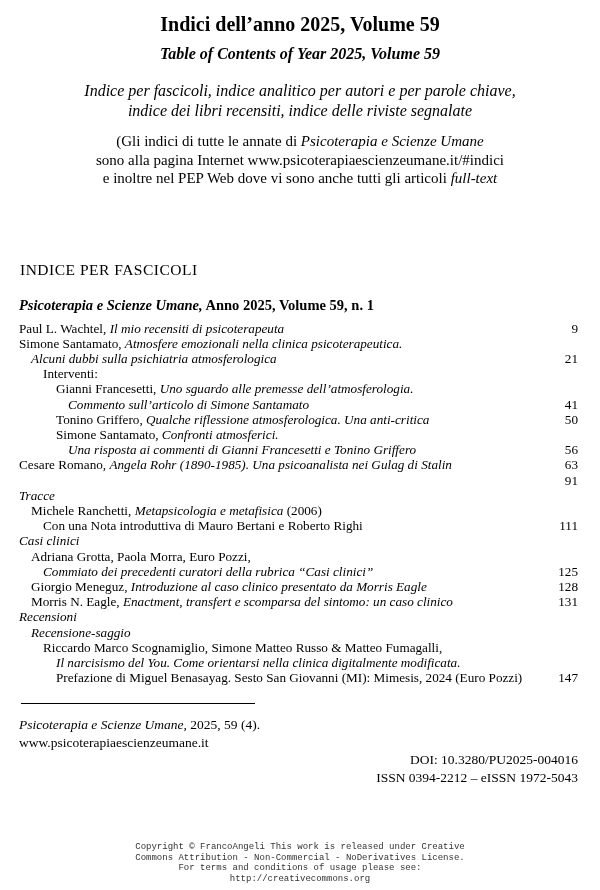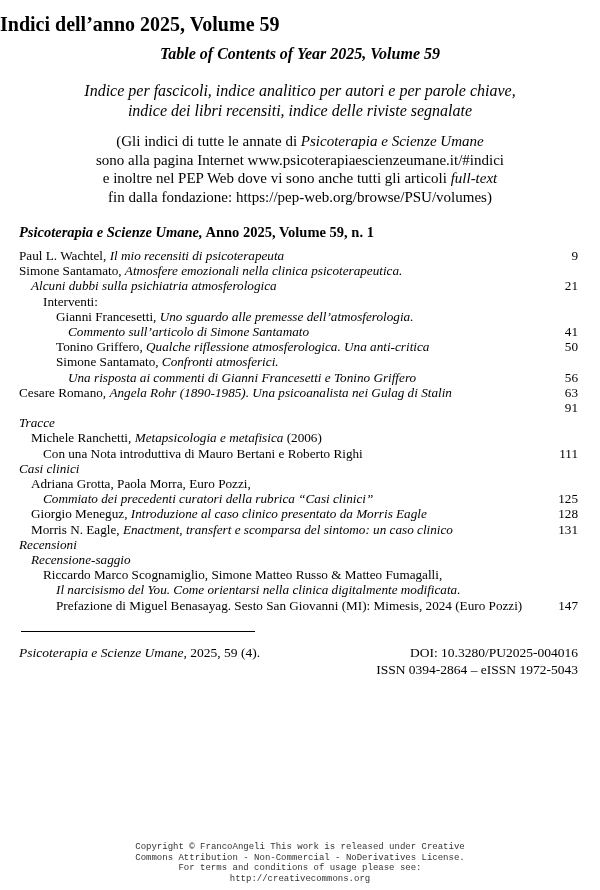--- a/index.html
+++ b/index.html
@@ -7,21 +7,21 @@
     position: relative;
     width: 600px;
     height: 890px;
     background: #fff;
     color: #000;
     font-family: "Liberation Serif", serif;
     overflow: hidden;
   }
   .title {
     padding-top: 12px;
-    text-align: left;
+    text-align: center;
     font-size: 20px;
     line-height: 24px;
     font-weight: bold;
   }
   .subtitle {
     margin-top: 8px;
     text-align: center;
     font-size: 16px;
     line-height: 20px;
     font-weight: bold;
@@ -74,20 +74,21 @@
     border: none;
     border-top: 1px solid #000;
     height: 0;
   }
   .footer {
     display: flex;
     justify-content: space-between;
     margin: 12px 22px 0 19px;
     font-size: 13.5px;
     line-height: 17.5px;
+    flex-direction: column;
   }
   .footer-left { text-align: left; }
   .footer-right { text-align: right; }
   .folio {
     margin-top: 10px;
     text-align: center;
     font-style: italic;
     font-size: 14.5px;
     line-height: 18px;
   }
@@ -114,23 +115,23 @@
 
   <div class="tagline">
     <div>Indice per fascicoli, indice analitico per autori e per parole chiave,</div>
     <div>indice dei libri recensiti, indice delle riviste segnalate</div>
   </div>
 
   <div class="note" id="intro-note">
       <div><span class="seg-r">(Gli indici di tutte le annate di </span><span class="seg-i">Psicoterapia e Scienze Umane</span></div>
       <div><span class="seg-r">sono alla pagina Internet www.psicoterapiaescienzeumane.it/#indici</span></div>
       <div><span class="seg-r">e inoltre nel PEP Web dove vi sono anche tutti gli articoli </span><span class="seg-i">full-text</span></div>
-      <div><span class="seg-r">fin dalla fondazione: https://pep-web.org/browse/PSU/volumes)</span></div>
-    </div>
-
+    </div>
+
+  <div class="section-heading">INDICE PER FASCICOLI</div>
 
   <div class="issue-heading" id="issue-heading"><span class="seg-bi">Psicoterapia e Scienze Umane,</span><span class="seg-b"> Anno 2025, Volume 59, n. 1</span></div>
 
   <div class="toc" id="toc-list">
       <div class="toc-line">
         <span class="toc-text ind0"><span class="seg-r">Paul L. Wachtel, </span><span class="seg-i">Il mio recensiti di psicoterapeuta</span></span>
         <span class="toc-page">9</span>
       </div>
       <div class="toc-line">
         <span class="toc-text ind0"><span class="seg-r">Simone Santamato, </span><span class="seg-i">Atmosfere emozionali nella clinica psicoterapeutica.</span></span>
@@ -211,24 +212,25 @@
         <span class="toc-text ind3"><span class="seg-r">Prefazione di Miguel Benasayag. Sesto San Giovanni (MI): Mimesis, 2024 (Euro Pozzi)</span></span>
         <span class="toc-page">147</span>
       </div>
     </div>
 
   <div class="footnote-rule"></div>
 
   <div class="footer">
     <div class="footer-left">
       <div id="footer-citation-line1"><span class="seg-i">Psicoterapia e Scienze Umane</span><span class="seg-r">, 2025, 59 (4).</span></div>
+      <div>www.psicoterapiaescienzeumane.it</div>
     </div>
     <div class="footer-right">
       <div>DOI: 10.3280/PU2025-004016</div>
-      <div>ISSN 0394-2864 – eISSN 1972-5043</div>
+      <div>ISSN 0394-2212 – eISSN 1972-5043</div>
     </div>
   </div>
 
 
   <div class="copyright" id="copyright-notice">
       <div>Copyright © FrancoAngeli This work is released under Creative</div>
       <div>Commons Attribution - Non-Commercial - NoDerivatives License.</div>
       <div>For terms and conditions of usage please see:</div>
       <div>http://creativecommons.org</div>
     </div>

